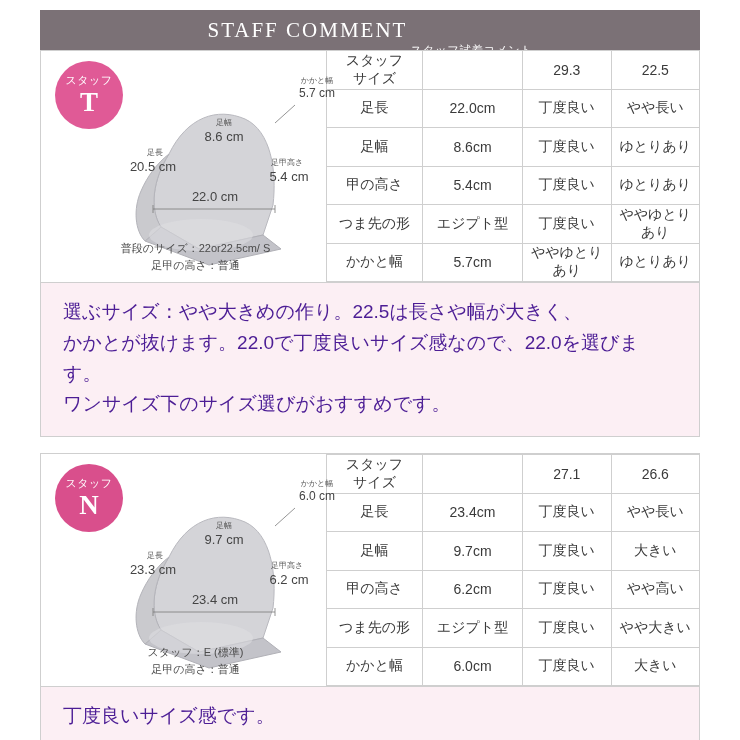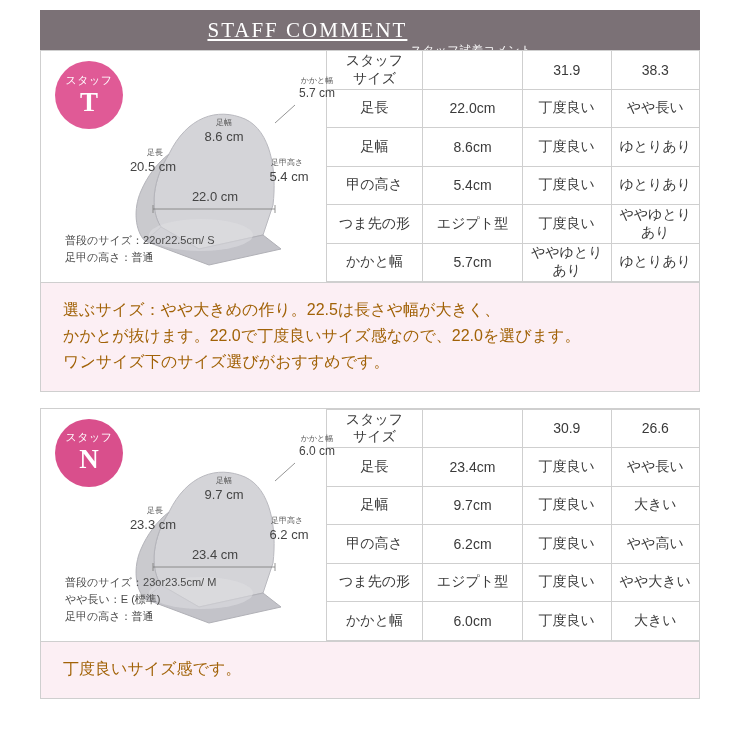--- a/index.html
+++ b/index.html
@@ -27,21 +27,20 @@
   
   .header {
     margin: 10px 40px 0 40px;
     height: 40px;
     background: #7b7176;
     color: #ffffff;
     display: flex;
     align-items: center;
     justify-content: center;
     gap: 3px;
-    text-decoration: underline;
   }
   .header-en {
     font-family: "Liberation Serif", serif;
     font-size: 21px;
     letter-spacing: 2px;
     font-weight: 400;
   }
   .header-jp {
     font-size: 11.5px;
     letter-spacing: 0.5px;
@@ -94,25 +93,26 @@
   }
   .foot-svg {
     position: absolute;
     left: 8px;
     top: 8px;
   }
   .meta {
     position: absolute;
     left: 0;
     right: 0;
-    bottom: 16px;
+    bottom: 8px;
     padding-left: 24px;
     font-size: 11px;
     line-height: 1.55;
     color: #4a4a4a;
+    text-align: center;
   }
 
   
   .tbl {
     flex: 1;
     border-collapse: collapse;
     table-layout: fixed;
     background: #ffffff;
   }
   .tbl td, .tbl th {
@@ -140,23 +140,23 @@
     font-size: 15px;
   }
   .cell-small { font-size: 12px; }
   .cell-xsmall { font-size: 11.5px; }
 
   
   .comment {
     background: #fceff4;
     border-top: 1px solid #cfcfcf;
     padding: 14px 22px 16px 22px;
-    font-size: 16px;
+    font-size: 19px;
     line-height: 1.62;
-    color: #a16207;
+    color: #4c1d95;
   }
   .comment b { font-weight: normal; }
 
   .label-txt { font-size: 8px; fill: #555; }
   .dim-line { stroke: #7a7a7a; stroke-width: 0.8; fill: none; }
 </style>
 </head>
 <body>
 
 <div class="page">
@@ -207,22 +207,22 @@
       </div>
 
       <table class="tbl">
         <tbody>
             <tr>
           <th class="col-label head-cell">
             <div>スタッフ</div>
             <div>サイズ</div>
           </th>
           <th class="col-val head-size"></th>
-          <th class="col-size head-size">31.9</th>
-          <th class="col-size head-size">38.3</th>
+          <th class="col-size head-size">29.3</th>
+          <th class="col-size head-size">22.5</th>
         </tr>
         <tr>
           <td>足長</td>
           <td>22.0cm</td>
           <td class="cell-small">丁度良い</td>
           <td class="cell-small">やや長い</td>
         </tr>
         <tr>
           <td>足幅</td>
           <td>8.6cm</td>
@@ -287,35 +287,34 @@
 
           <text class="label-txt" x="238" y="106" text-anchor="middle">足甲高さ</text>
           <text x="240" y="122" text-anchor="middle" font-size="13" fill="#444">6.2 cm</text>
 
           <text x="166" y="142" text-anchor="middle" font-size="13" fill="#444">23.4 cm</text>
           <path class="dim-line" d="M104 150 L226 150"></path>
           <path class="dim-line" d="M104 146 L104 154 M226 146 L226 154"></path>
         </svg>
 
         <div class="meta">
-          <div>普段のサイズ：23or23.5cm/ M</div>
-          <div>やや長い：E (標準)</div>
+          <div>スタッフ：E (標準)</div>
           <div>足甲の高さ：普通</div>
         </div>
       </div>
 
       <table class="tbl">
         <tbody>
             <tr>
           <th class="col-label head-cell">
             <div>スタッフ</div>
             <div>サイズ</div>
           </th>
           <th class="col-val head-size"></th>
-          <th class="col-size head-size">30.9</th>
+          <th class="col-size head-size">27.1</th>
           <th class="col-size head-size">26.6</th>
         </tr>
         <tr>
           <td>足長</td>
           <td>23.4cm</td>
           <td class="cell-small">丁度良い</td>
           <td class="cell-small">やや長い</td>
         </tr>
         <tr>
           <td>足幅</td>

